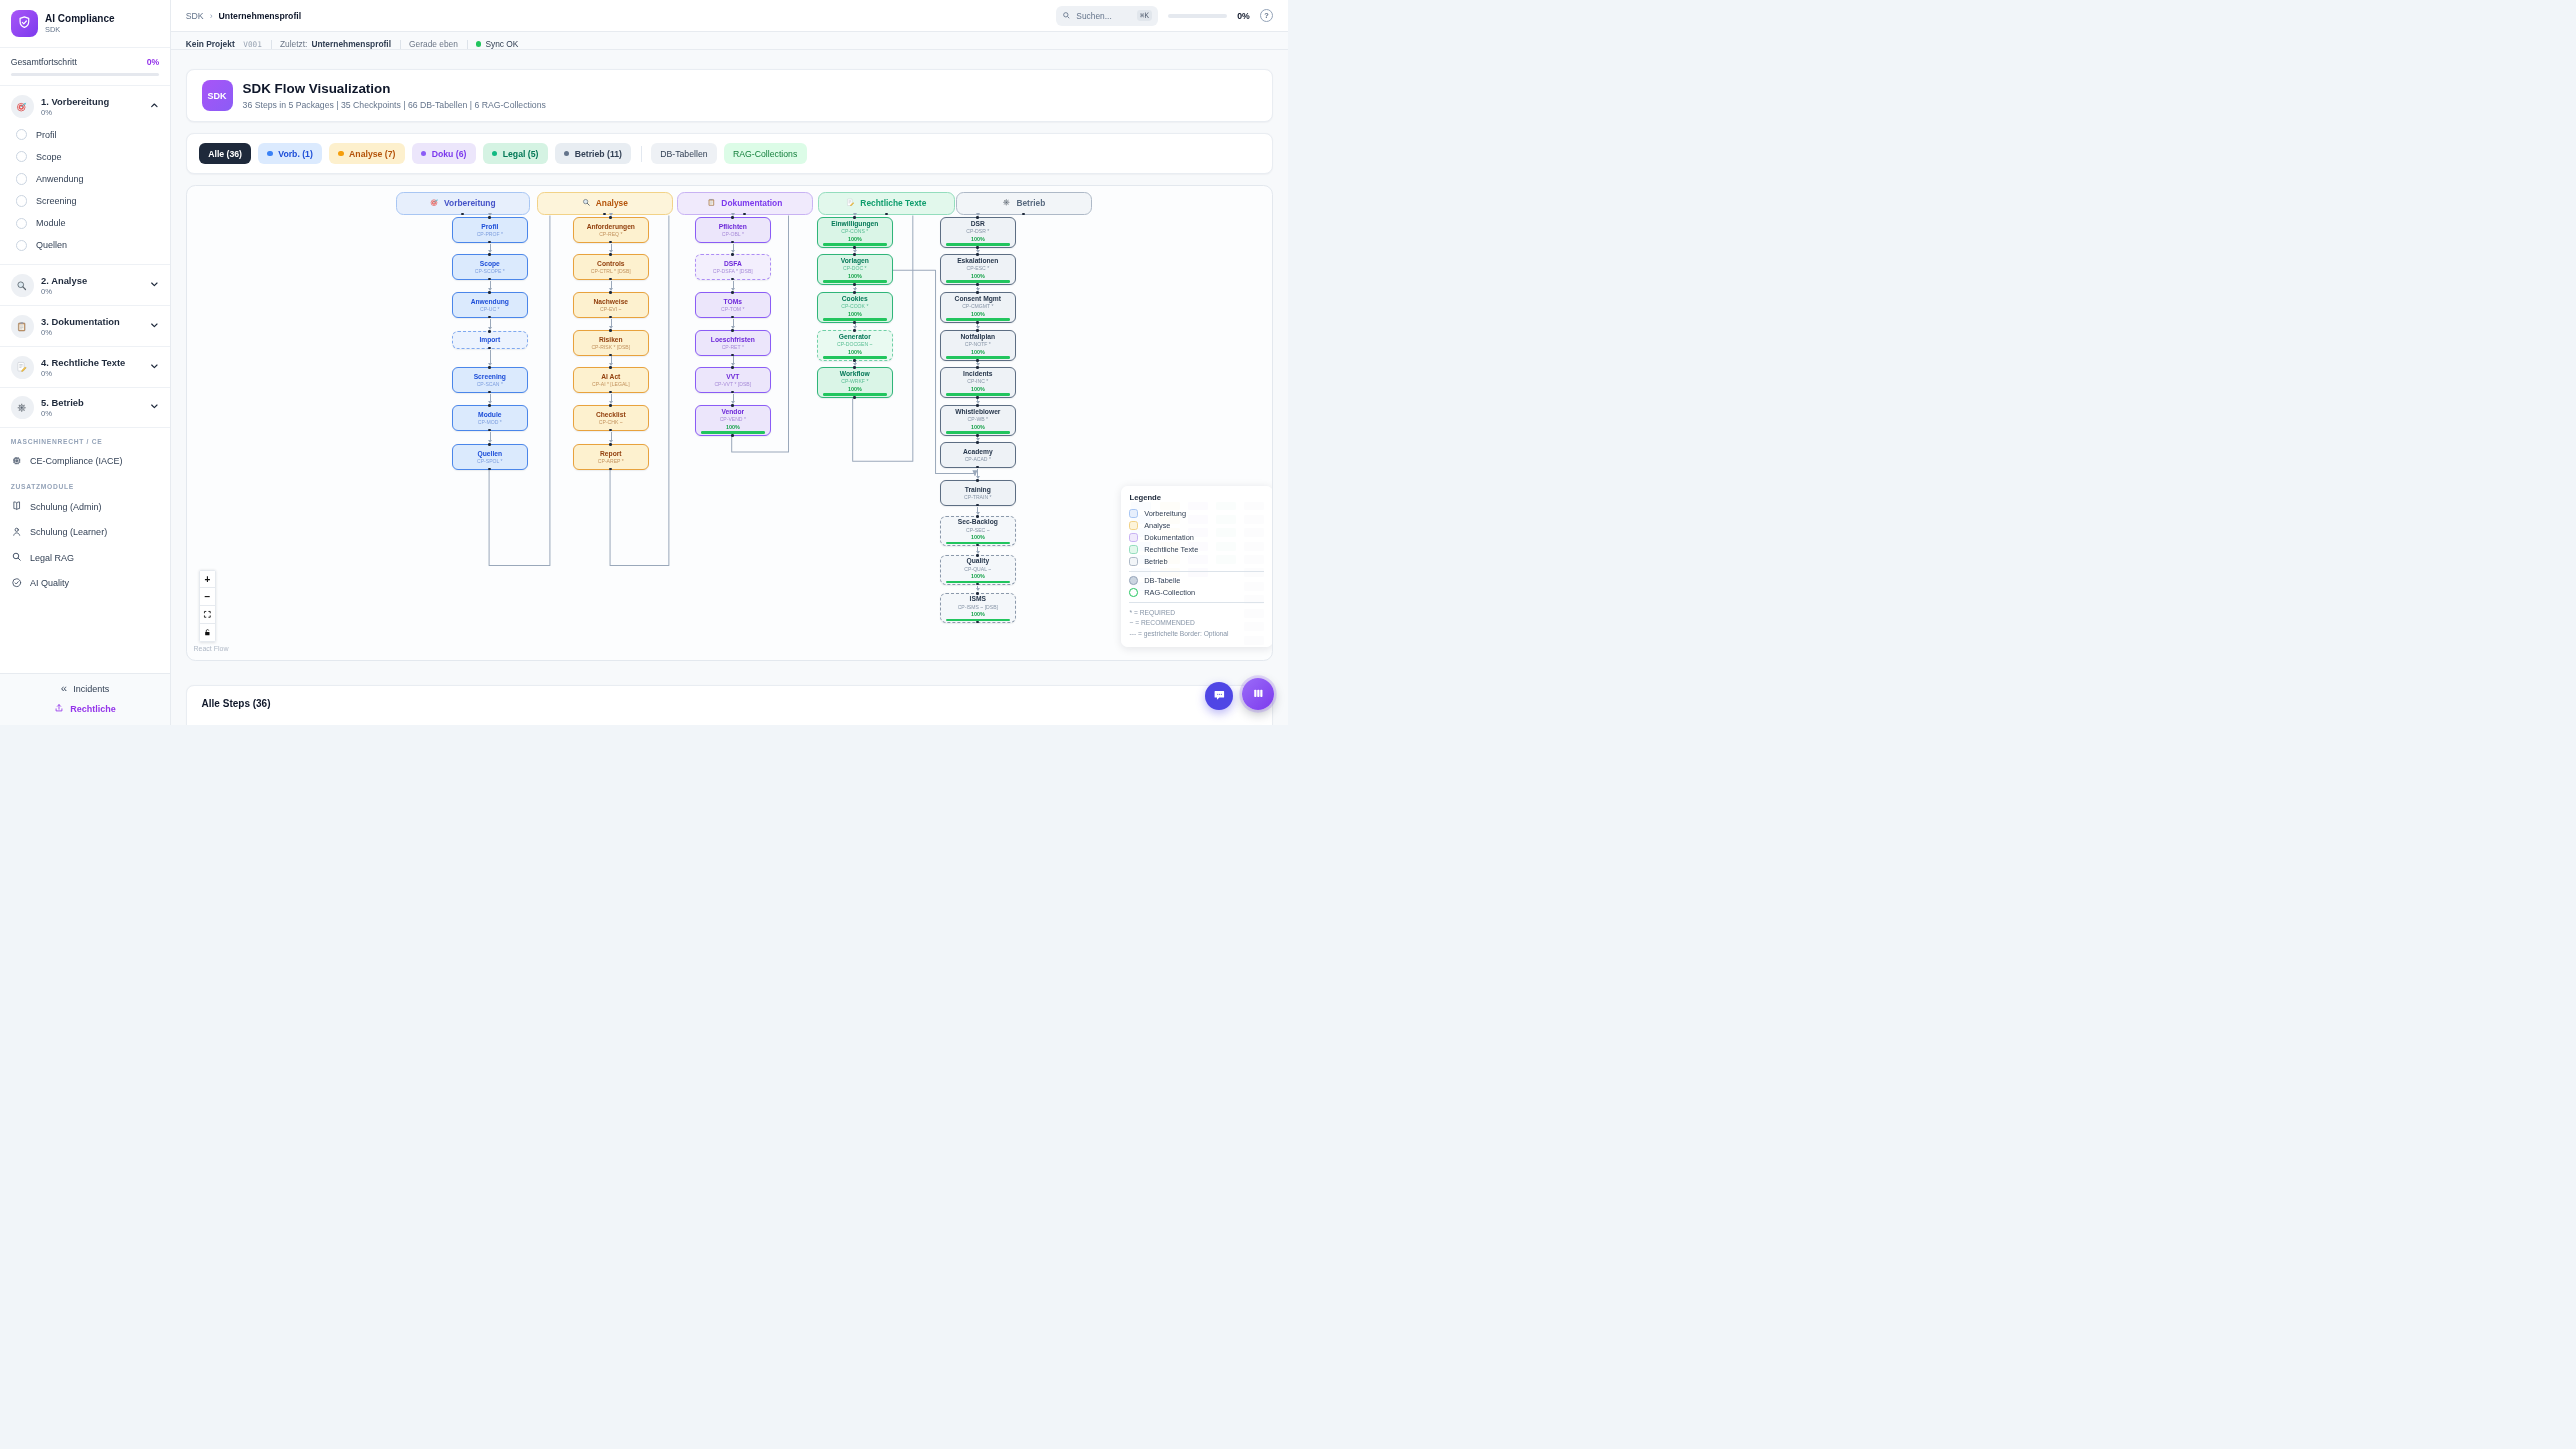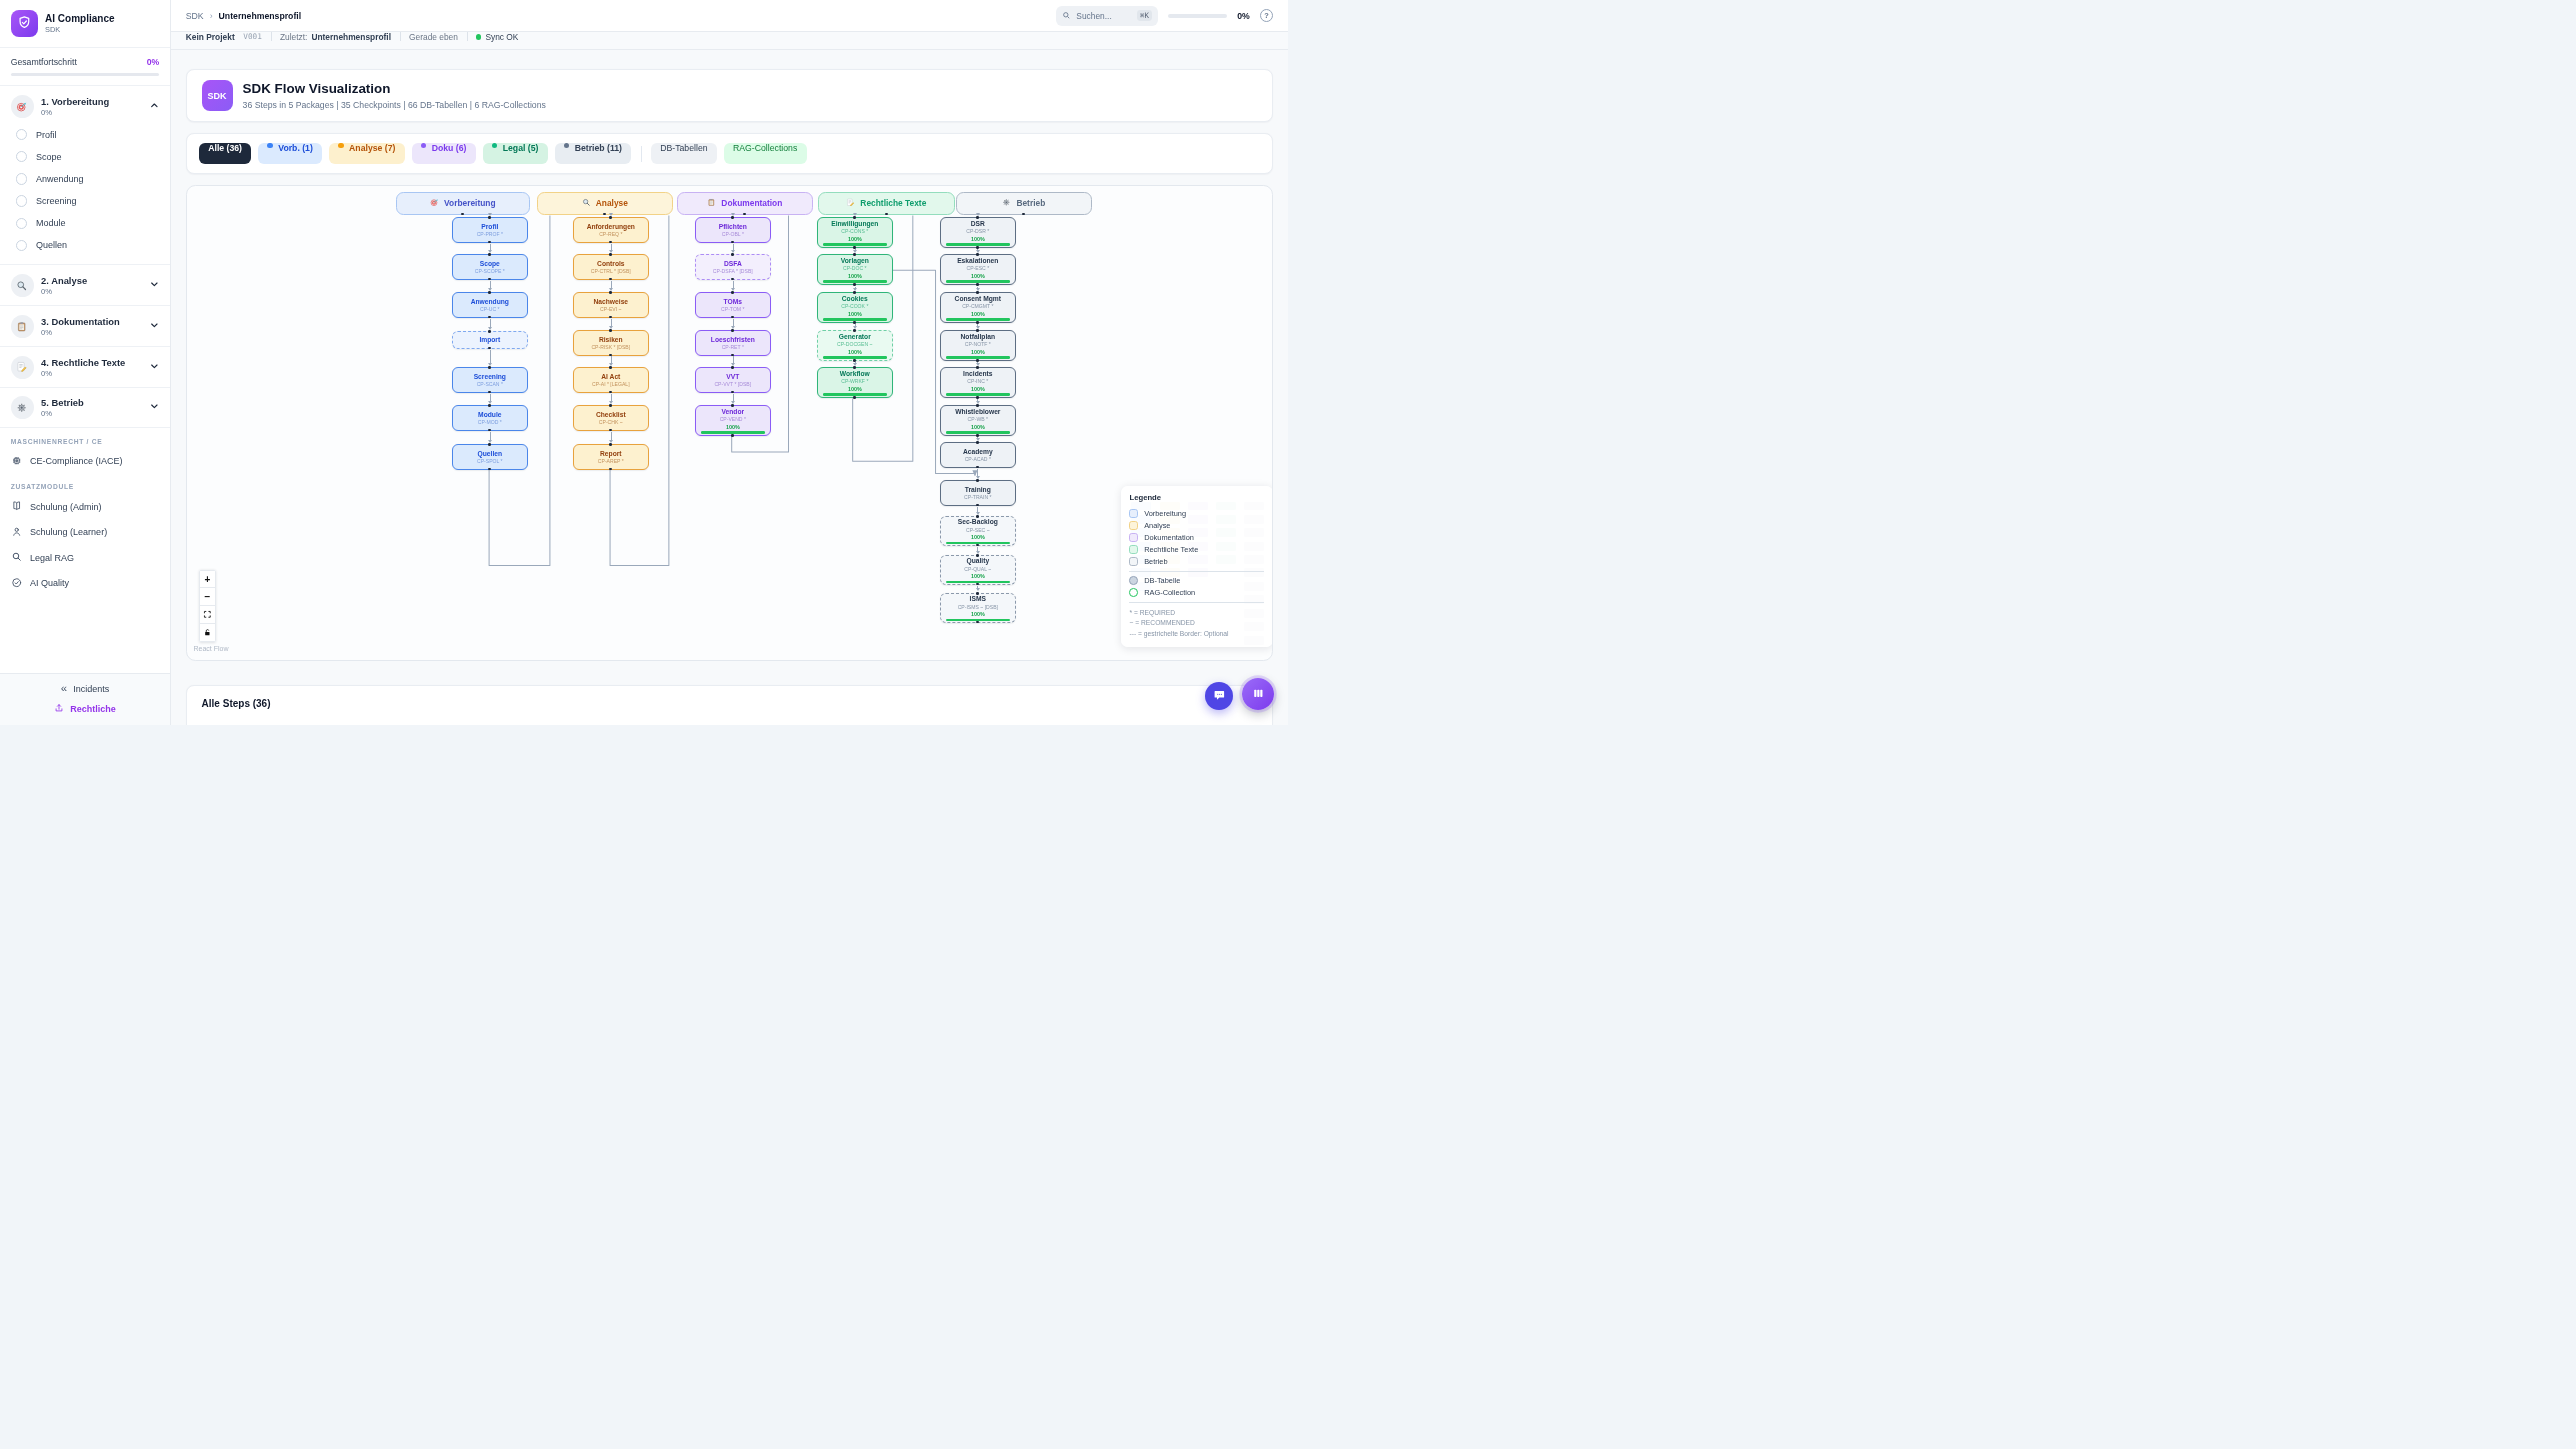--- a/index.html
+++ b/index.html
@@ -47,36 +47,36 @@
   .crumb-sep{color:#94a3b8}
   .crumb-cur{color:#0f172a;font-weight:600}
   .top-right{margin-left:auto;display:flex;align-items:center;gap:10px}
   .search{display:flex;align-items:center;gap:5.4px;background:#eef1f5;border-radius:6px;height:20px;padding:0 6px;width:102px;cursor:text}
   .search svg{width:8.7px;height:8.7px}
   .search .ph{font-size:8.4px;color:#64748b;flex:1}
   .kbd{font-size:7.4px;color:#5b6677;background:#e1e6ec;border-radius:3.4px;padding:1.3px 3.4px;font-family:"DejaVu Sans Mono",monospace}
   .top-track{width:59px;height:4px;background:#e5e9ef;border-radius:2px}
   .top-pct{font-size:8.7px;font-weight:700}
   .help{width:13.4px;height:13.4px;border-radius:50%;border:1.1px solid #94a3b8;color:#64748b;font-size:7.4px;font-weight:700;display:flex;align-items:center;justify-content:center;cursor:pointer}
-  .statusbar{height:18px;background:#f8fafc;border-bottom:0.7px solid #e7ebf0;display:flex;align-items:flex-start;gap:8.7px;padding:0 14.8px;font-size:8.4px}
+  .statusbar{height:18px;background:#f8fafc;border-bottom:0.7px solid #e7ebf0;display:flex;align-items:flex-end;gap:8.7px;padding:0 14.8px;font-size:8.4px}
   .statusbar .proj{font-weight:600;color:#334155}
   .statusbar .ver{font-family:"DejaVu Sans Mono",monospace;font-size:7.7px;color:#9aa5b4}
   .vdiv{width:0.7px;height:8.7px;background:#dde3ea}
   .statusbar .muted{color:#6b7686}
   .statusbar .strong{color:#334155;font-weight:600}
   .sync{display:flex;align-items:center;gap:4px;color:#334155}
   .dot-green{width:5.4px;height:5.4px;border-radius:50%;background:#22c55e}
   .content{flex:1;background:#f7f9fb;padding:19px 14.8px 0;overflow:hidden}
   .card{background:#fff;border:0.7px solid #e9edf2;border-radius:8px;box-shadow:0 0.7px 1.3px rgba(15,23,42,.04)}
   .hero{display:flex;align-items:center;gap:10px;padding:10px 14.8px;margin-bottom:10.7px}
   .sdk-badge{width:31px;height:31px;border-radius:8px;background:linear-gradient(135deg,#a855f7,#8b5cf6);color:#fff;font-size:9px;font-weight:700;display:flex;align-items:center;justify-content:center;flex:none}
   .hero h1{font-size:13.4px;font-weight:700;color:#0f172a;line-height:1.2}
   .hero .sub{font-size:8.7px;color:#64748b;margin-top:2.7px}
   .chipsrow{display:flex;align-items:center;gap:6.7px;padding:9.4px 12px;margin-bottom:10.7px}
-  .chip{height:21px;display:flex;gap:5.4px;padding:0 9.4px;border-radius:6px;font-size:8.7px;font-weight:600;cursor:pointer;white-space:nowrap}
+  .chip{height:21px;display:flex;align-items:center;gap:5.4px;padding:0 9.4px;border-radius:6px;font-size:8.7px;font-weight:600;cursor:pointer;white-space:nowrap}
   .chip .cdot{width:5.4px;height:5.4px;border-radius:50%}
   .chip.all{background:#1e293b;color:#fff}
   .chip.blue{background:#dbeafe;color:#1d4ed8}
   .chip.amber{background:#fdf0cd;color:#b45309}
   .chip.violet{background:#ece6fb;color:#7c3aed}
   .chip.green{background:#d5f3e3;color:#047857}
   .chip.slate{background:#e8edf2;color:#334155}
   .chip.ghost{background:#eef1f5;color:#334155;font-weight:500}
   .chip.rag{background:#dcfce7;color:#15803d;font-weight:500}
   .chip-div{width:0.7px;height:16px;background:#e2e8f0;margin:0 2.7px}

